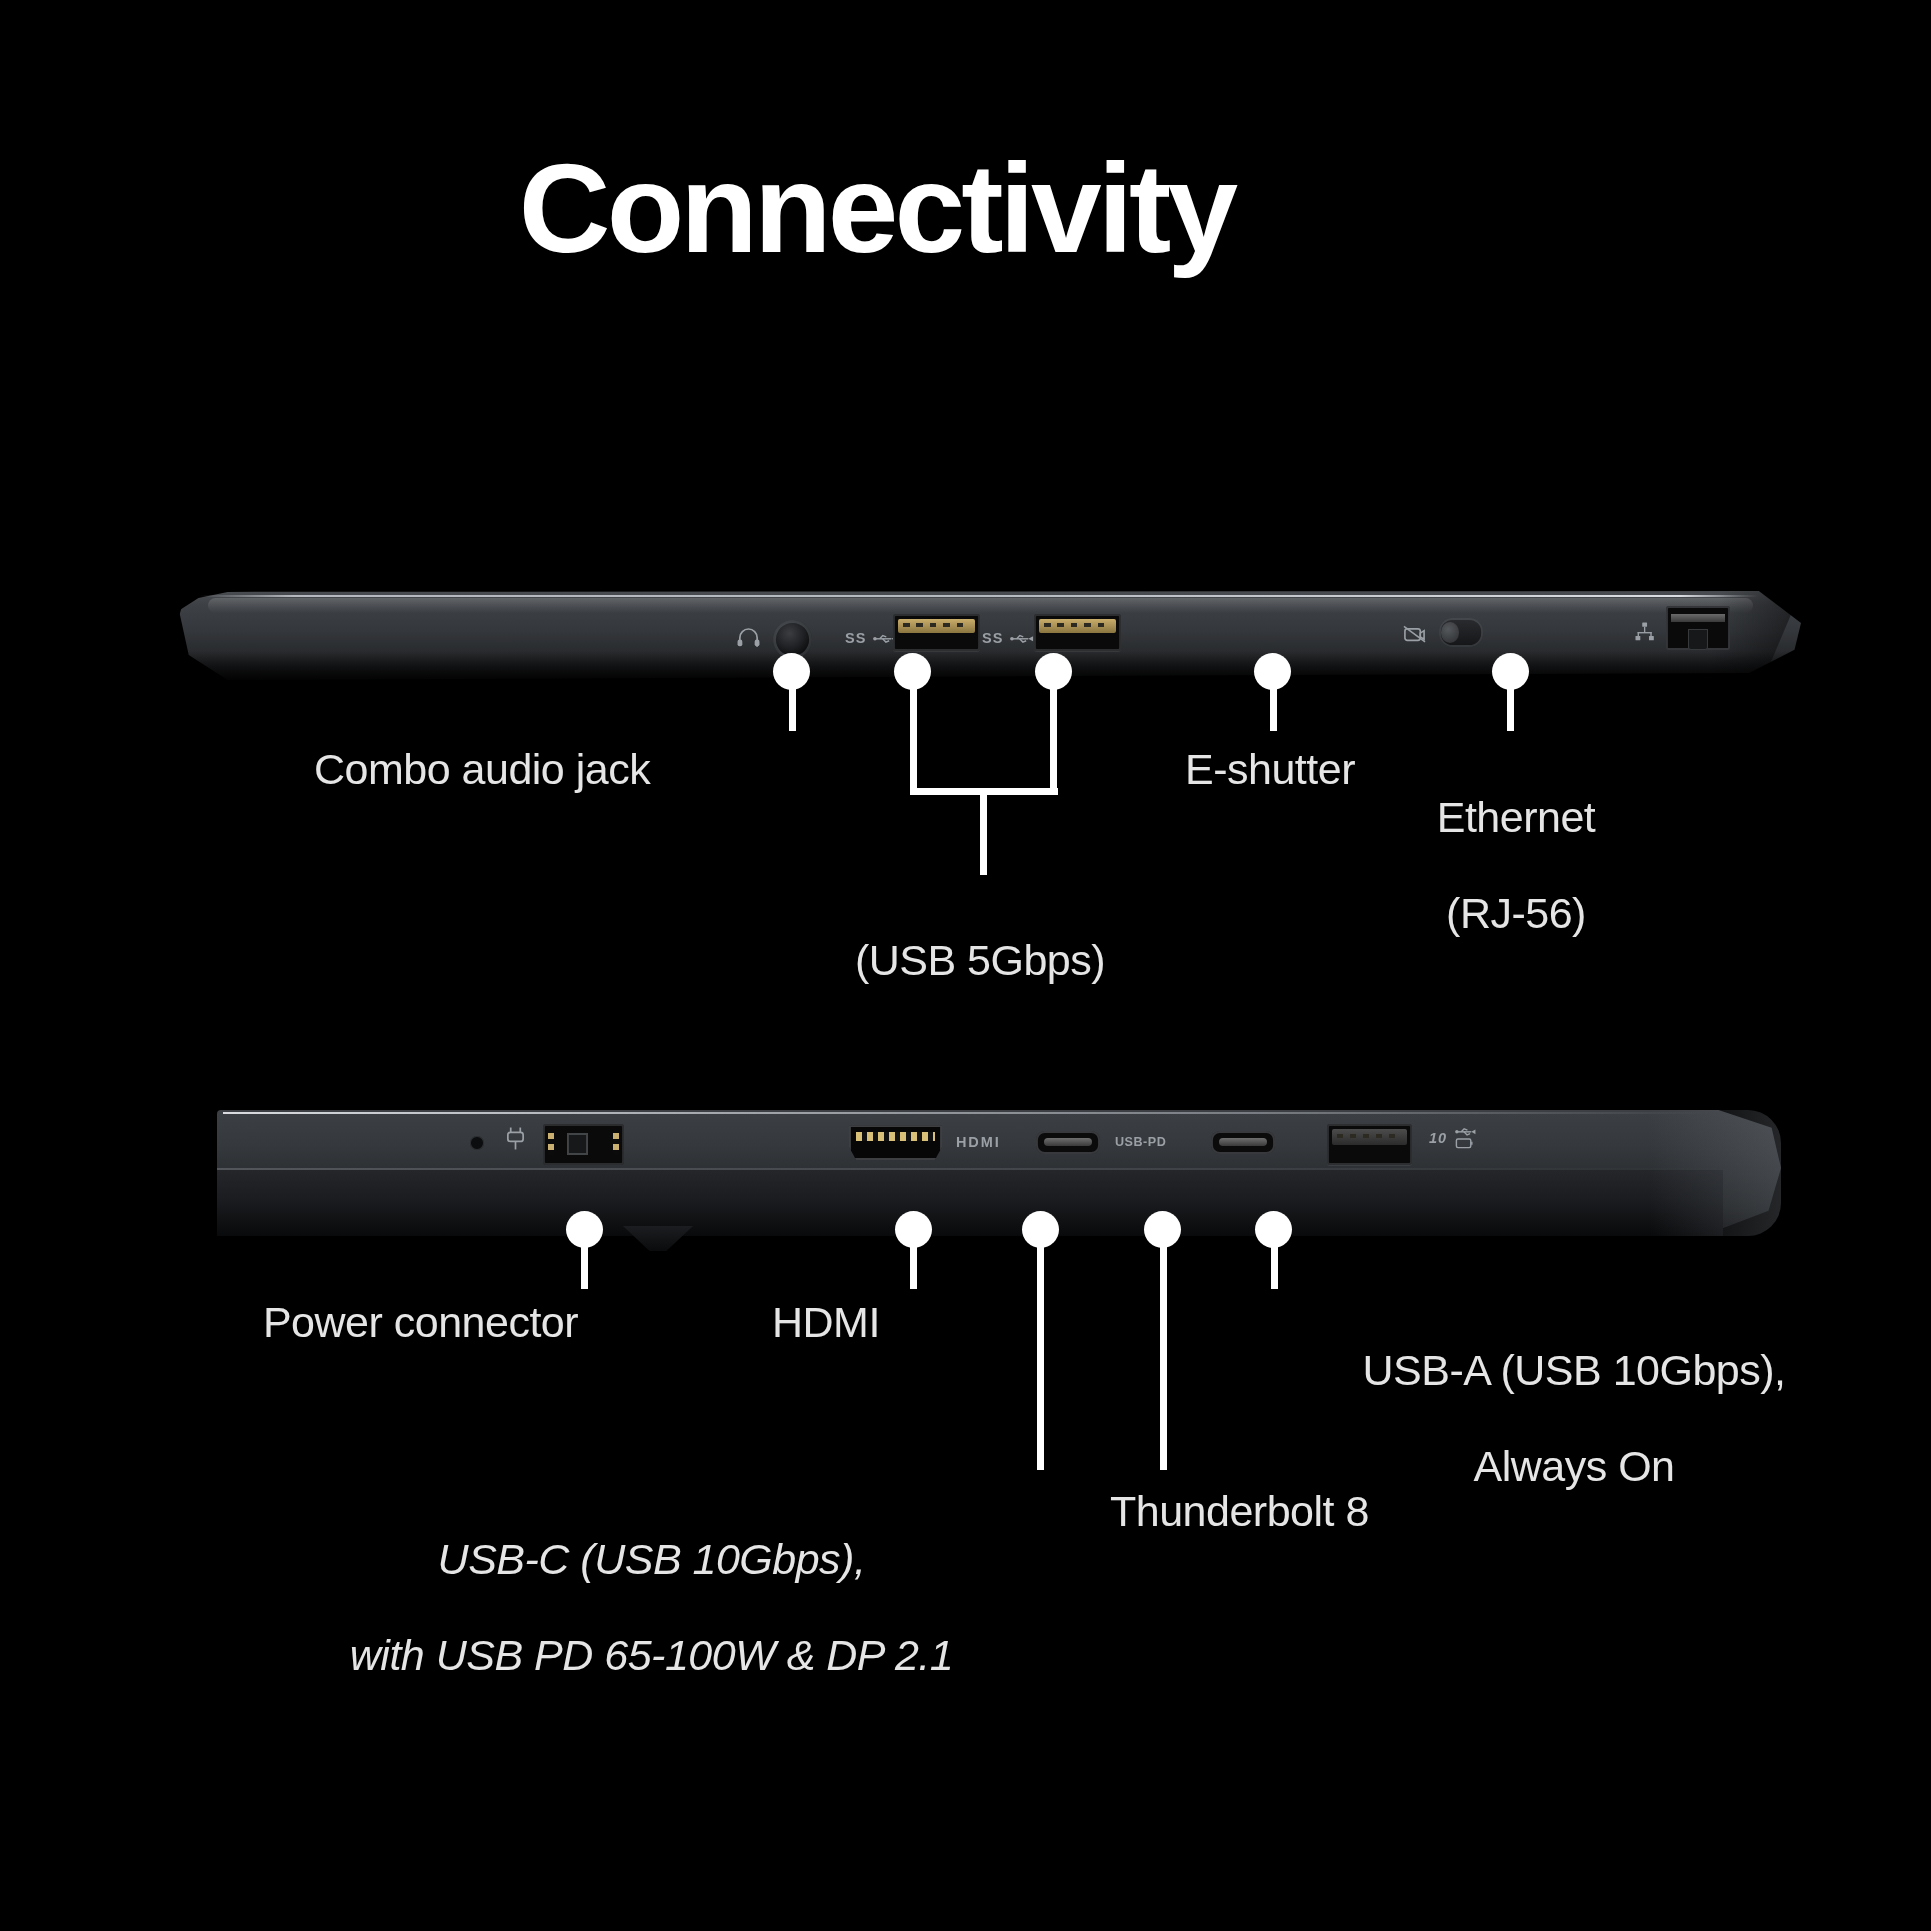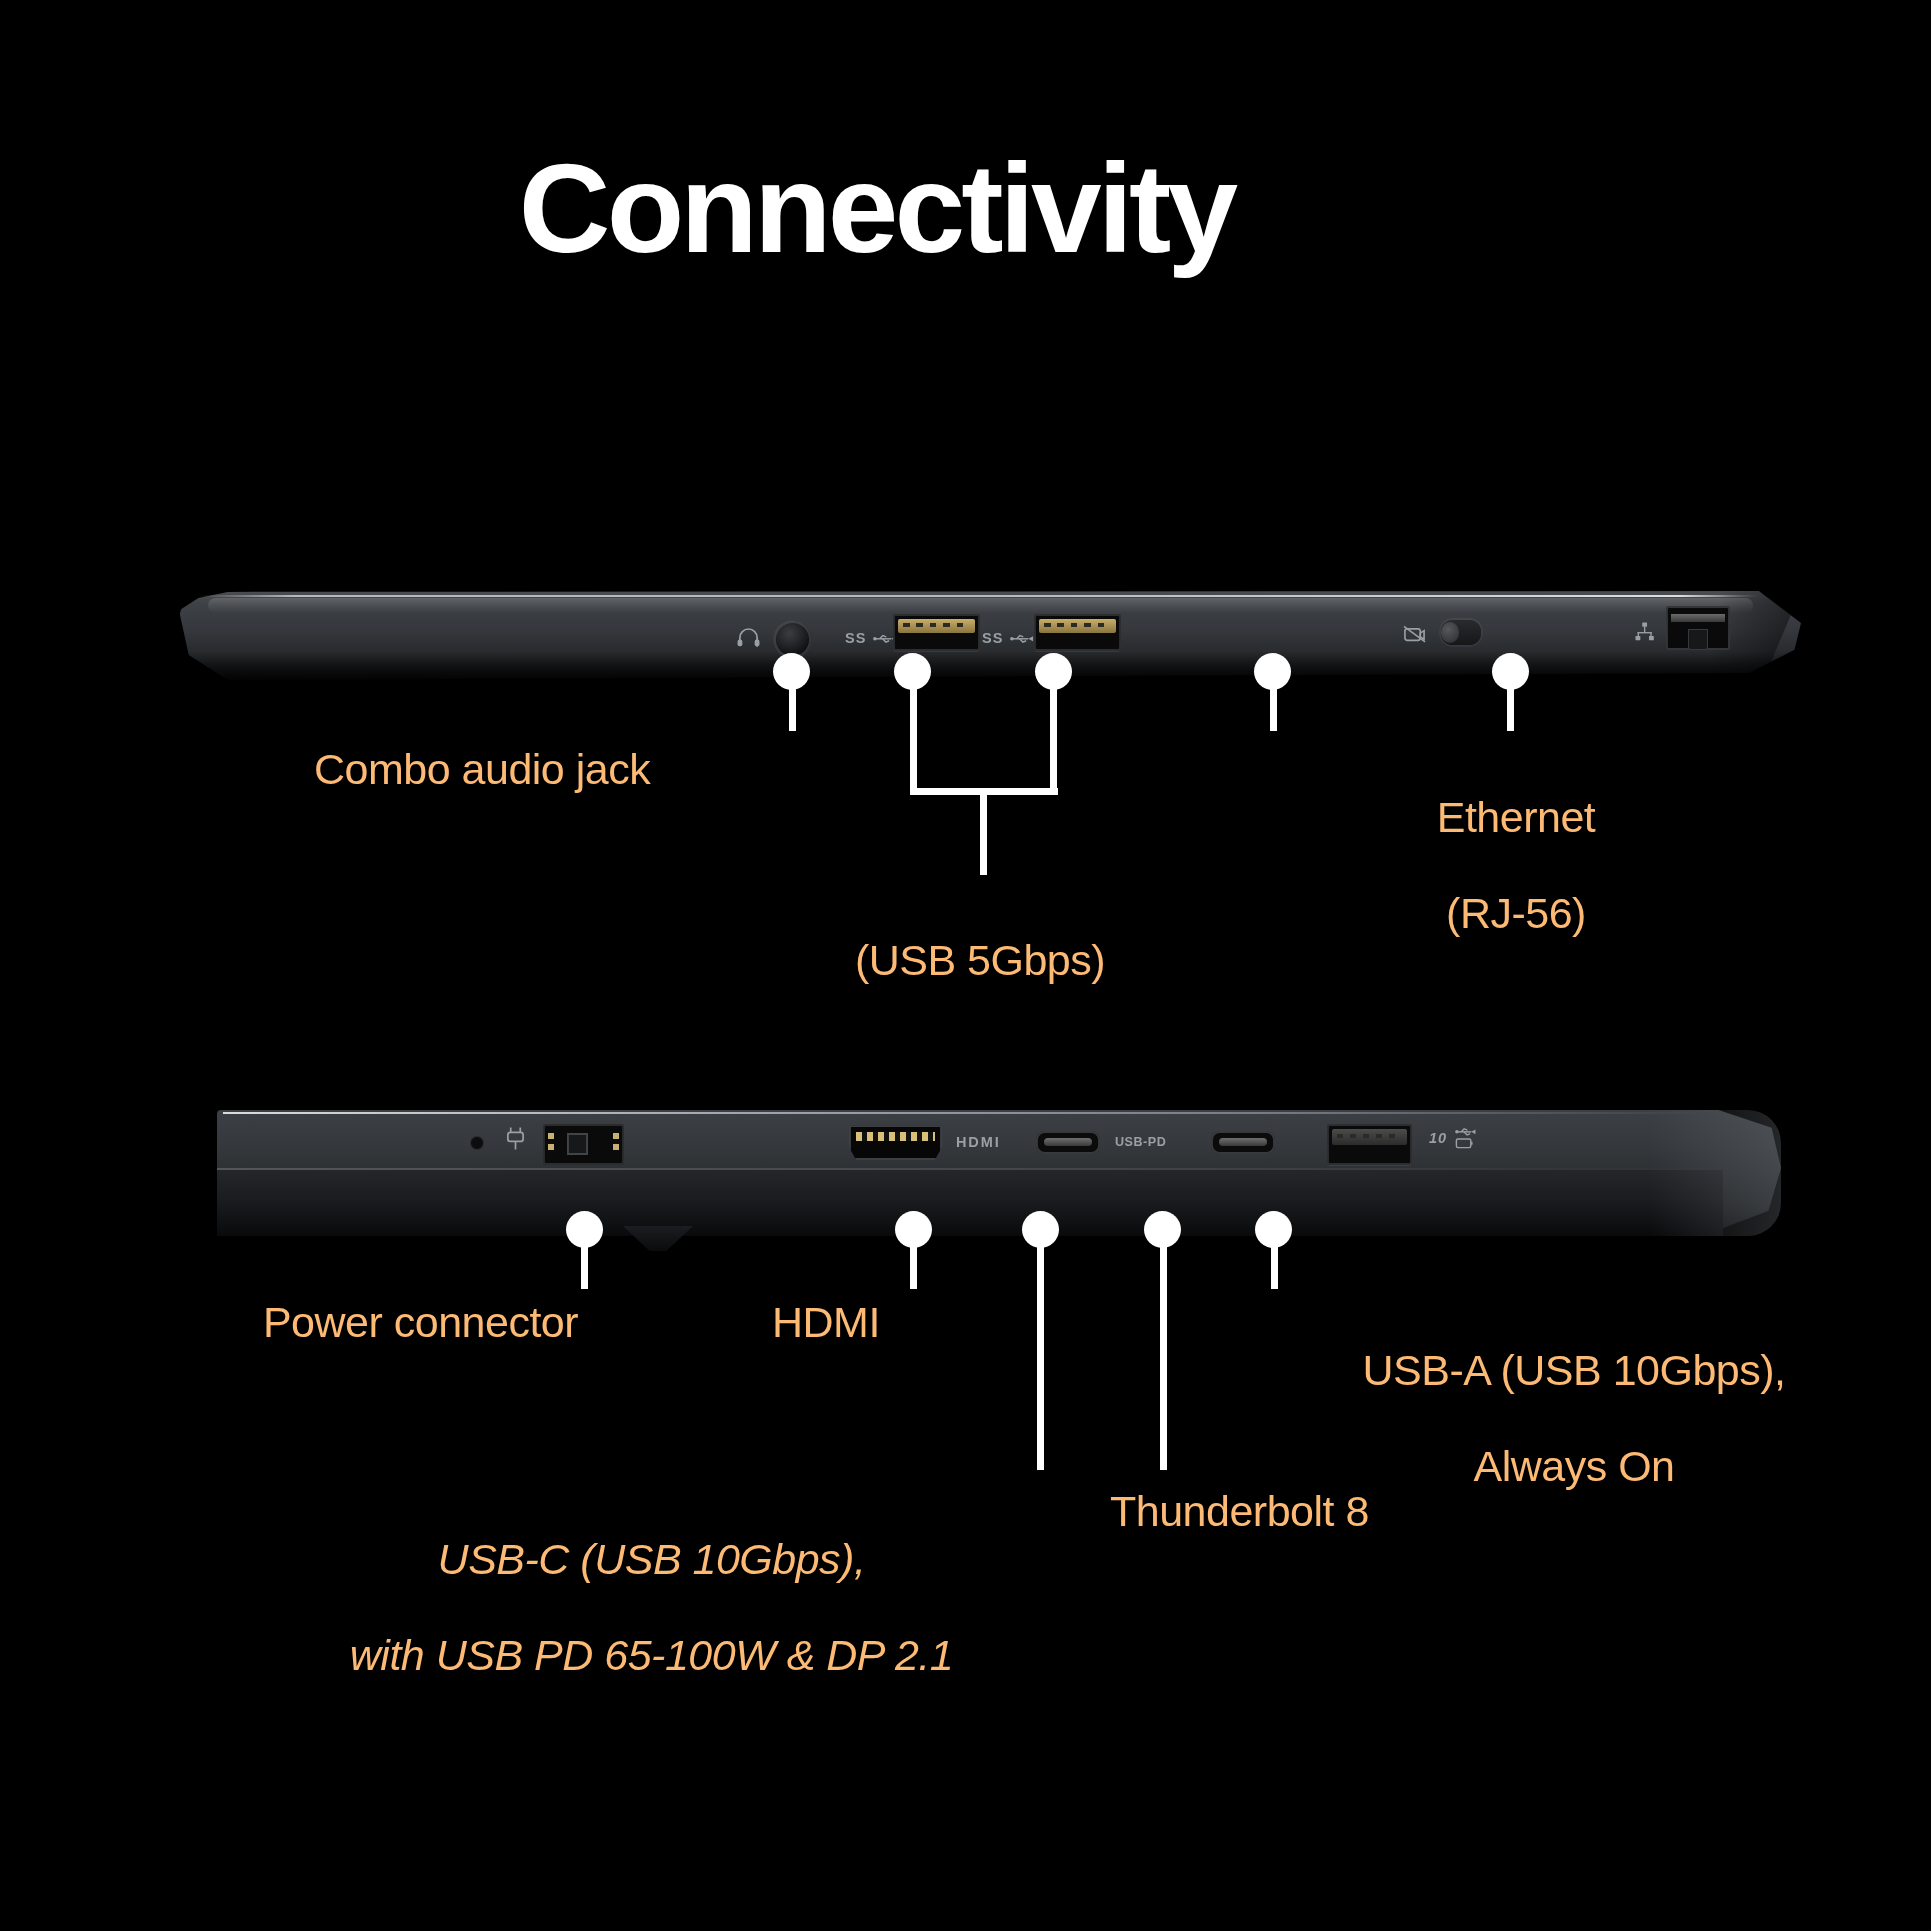--- a/index.html
+++ b/index.html
@@ -24,21 +24,21 @@
     letter-spacing:-3.9px;
     color:#ffffff;
   }
 
   
   .label{
     position:absolute;
     font-size:43px;
     line-height:1.12;
     font-weight:400;
-    color:#fdba74;
+    color:#e5e5e5;
     letter-spacing:-0.5px;
     white-space:pre-line;
   }
   .label.center{text-align:center;}
   .label.left{text-align:center;}
 
   
   .leader{
     position:absolute;
     background:#ffffff;
@@ -319,20 +319,21 @@
 
   <div class="dot" style="left:1492px;top:653px;"></div>
   <div class="leader" style="left:1507px;top:671px;height:60px;"></div>
 
   <div class="label center" style="left:222px;top:745px;width:1139px;text-align:left;padding-left:92px;">Combo audio jack</div>
 
   <div class="label center" style="left:758px;top:888px;width:444px;">
     <div>(USB 5Gbps)</div>
   </div>
 
+  <div class="label center" style="left:1096px;top:745px;width:348px;">E-shutter</div>
 
   <div class="label center" style="left:1352px;top:745px;width:328px;">
     <div>Ethernet</div>
     <div>(RJ-56)</div>
   </div>
 
   <div class="laptop-bot">
     <div class="lb-body"></div>
     <div class="lb-lower"></div>
     <div class="lb-topline"></div>

